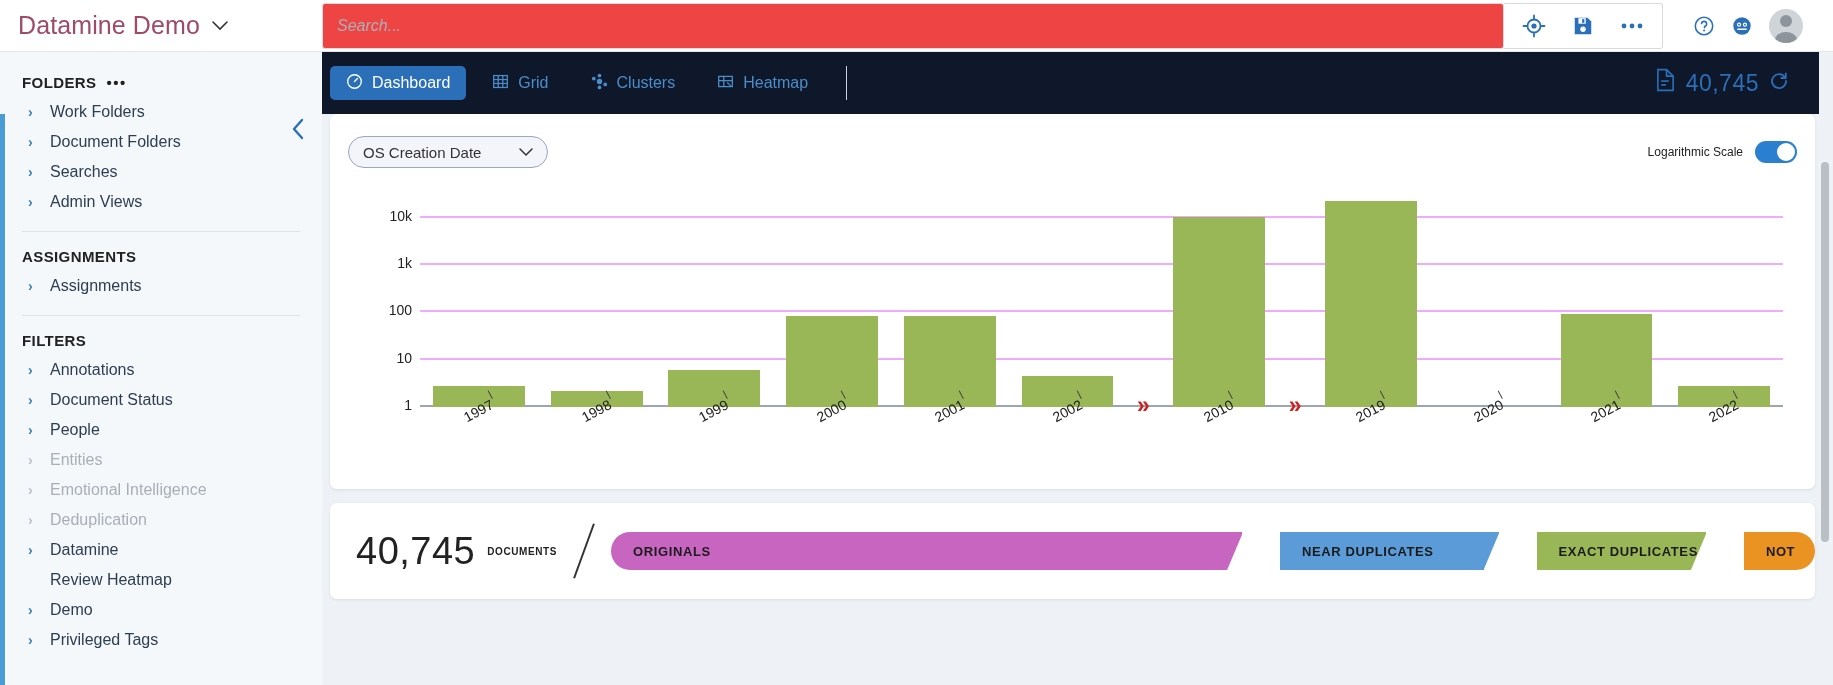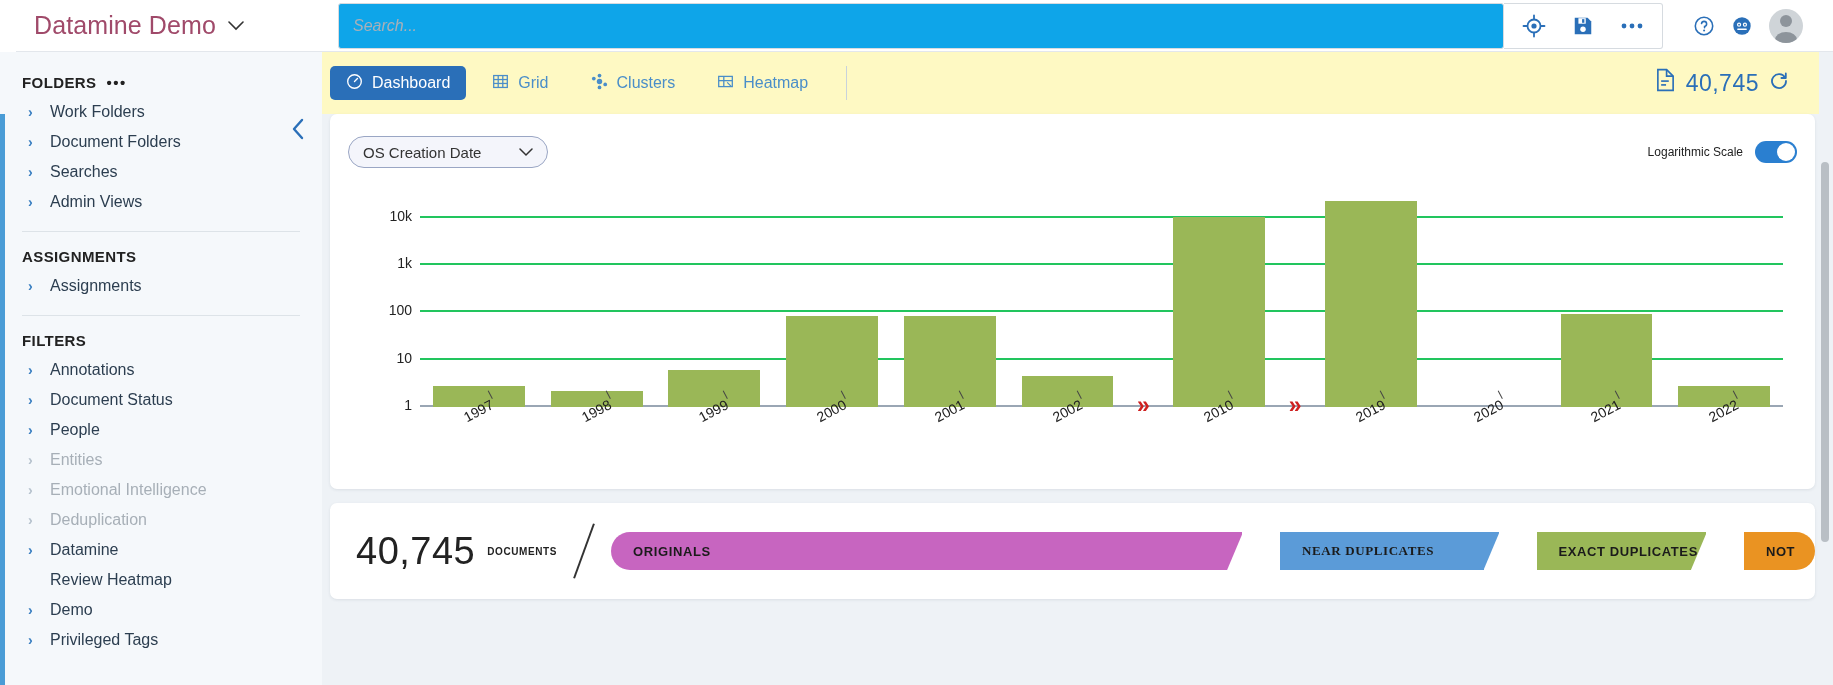--- a/index.html
+++ b/index.html
@@ -6,35 +6,35 @@
   html, body {
     width: 1833px; height: 685px;
     font-family: "Liberation Sans", sans-serif;
     background: #ffffff; overflow: hidden;
   }
   body { display: flex; flex-direction: column; }
 
   
   .topbar {
     height: 52px; min-height: 52px; display: flex; align-items: center;
-    background: #ffffff; border-bottom: 1px solid #e3e7ec; margin-left: 16px;
+    background: #ffffff; border-bottom: 1px solid #e3e7ec;
   }
   .brand {
     width: 322px; padding-left: 18px; display: flex; align-items: center; gap: 12px;
   }
   .brand-title {
     font-size: 25px; color: #a04a6a; font-weight: 400; letter-spacing: .1px;
     white-space: nowrap;
   }
   .brand-caret { color: #333; font-size: 15px; line-height: 1; }
 
   .search-wrap { flex: 1; display: flex; align-items: center; padding-right: 8px; }
   .search-box {
     flex: 1; height: 46px; border: 1px solid #d6dbe0; border-radius: 3px;
-    display: flex; align-items: center; padding: 0 14px; background: #0ea5e9;
+    display: flex; align-items: center; padding: 0 14px; background: #ef4444;
   }
   .search-box input {
     border: 0; outline: 0; width: 100%; font-size: 16px;
     font-family: "Liberation Sans", sans-serif; color: #333; background: transparent;
   }
   .search-box input::placeholder { color: #a9b0b8; font-style: italic; }
 
   .icon-group {
     display: flex; align-items: center; gap: 26px;
     padding: 0 18px; height: 46px;
@@ -88,21 +88,21 @@
   .nav-item.nochev { padding-left: 50px; }
   .divider { height: 1px; background: #dde3e8; margin: 14px 22px 10px 22px; }
 
   
   .main {
     flex: 1; background: #eef2f6; display: flex; flex-direction: column;
     min-width: 0; position: relative; padding-right: 14px;
   }
   .tabbar {
     height: 62px; min-height: 62px; display: flex; align-items: center;
-    padding: 0 10px 0 8px; background: #fef9c3;
+    padding: 0 10px 0 8px; background: #0f172a;
   }
   .tab {
     display: flex; align-items: center; gap: 9px; padding: 0 16px; height: 34px;
     font-size: 16px; color: #4a8ec9; border-radius: 5px; cursor: pointer;
     margin-right: 10px; white-space: nowrap;
   }
   .tab.active { background: #2a6fb8; color: #ffffff; }
   .tab-sep { width: 1px; height: 34px; background: #c8d2dc; margin-left: 12px; }
   .doccount {
     margin-left: auto; display: flex; align-items: center; gap: 10px;
@@ -133,21 +133,21 @@
     content: ""; position: absolute; right: 2px; top: 2px; width: 18px; height: 18px;
     border-radius: 50%; background: #fff;
   }
 
   
   .chart { position: relative; height: 300px; margin: 8px 0 0 0; }
   .plot {
     position: absolute; left: 72px; right: 14px; top: 10px; bottom: 72px;
   }
   .gridline {
-    position: absolute; left: 0; right: 0; height: 2px; background: #22c55e;
+    position: absolute; left: 0; right: 0; height: 2px; background: #f0abfc;
   }
   .gridline.base { background: #9aa6b4; }
   .ytick {
     position: absolute; right: calc(100% + 8px); transform: translateY(-50%);
     font-size: 14px; color: #222; white-space: nowrap;
   }
   .bars {
     position: absolute; left: 0; right: 0; top: 0; bottom: 0;
     display: flex; align-items: flex-end;
   }
@@ -548,21 +548,21 @@
 
     <div class="card sum-card">
       <span class="sum-num">40,745</span>
       <span class="sum-lbl">DOCUMENTS</span>
       <div class="sum-slash"></div>
       <div class="seg-bar" id="segbar">
           <div class="seg first" style="background: rgb(199, 101, 192); flex: 62 0 0px;">
             <span>ORIGINALS</span>
             <span class="notch"></span>
           </div>
-          <div class="seg" style="background: rgb(91, 155, 216); flex: 20 0 0px; font-family: Liberation Serif, serif;">
+          <div class="seg" style="background: rgb(91, 155, 216); flex: 20 0 0px;">
             <span>NEAR DUPLICATES</span>
             <span class="notch"></span>
           </div>
           <div class="seg" style="background: rgb(154, 183, 87); flex: 15 0 0px;">
             <span>EXACT DUPLICATES</span>
             <span class="notch"></span>
           </div>
           <div class="seg last" style="background: rgb(234, 147, 34); flex: 5 0 0px;">
             <span>NOT</span>
           </div>

